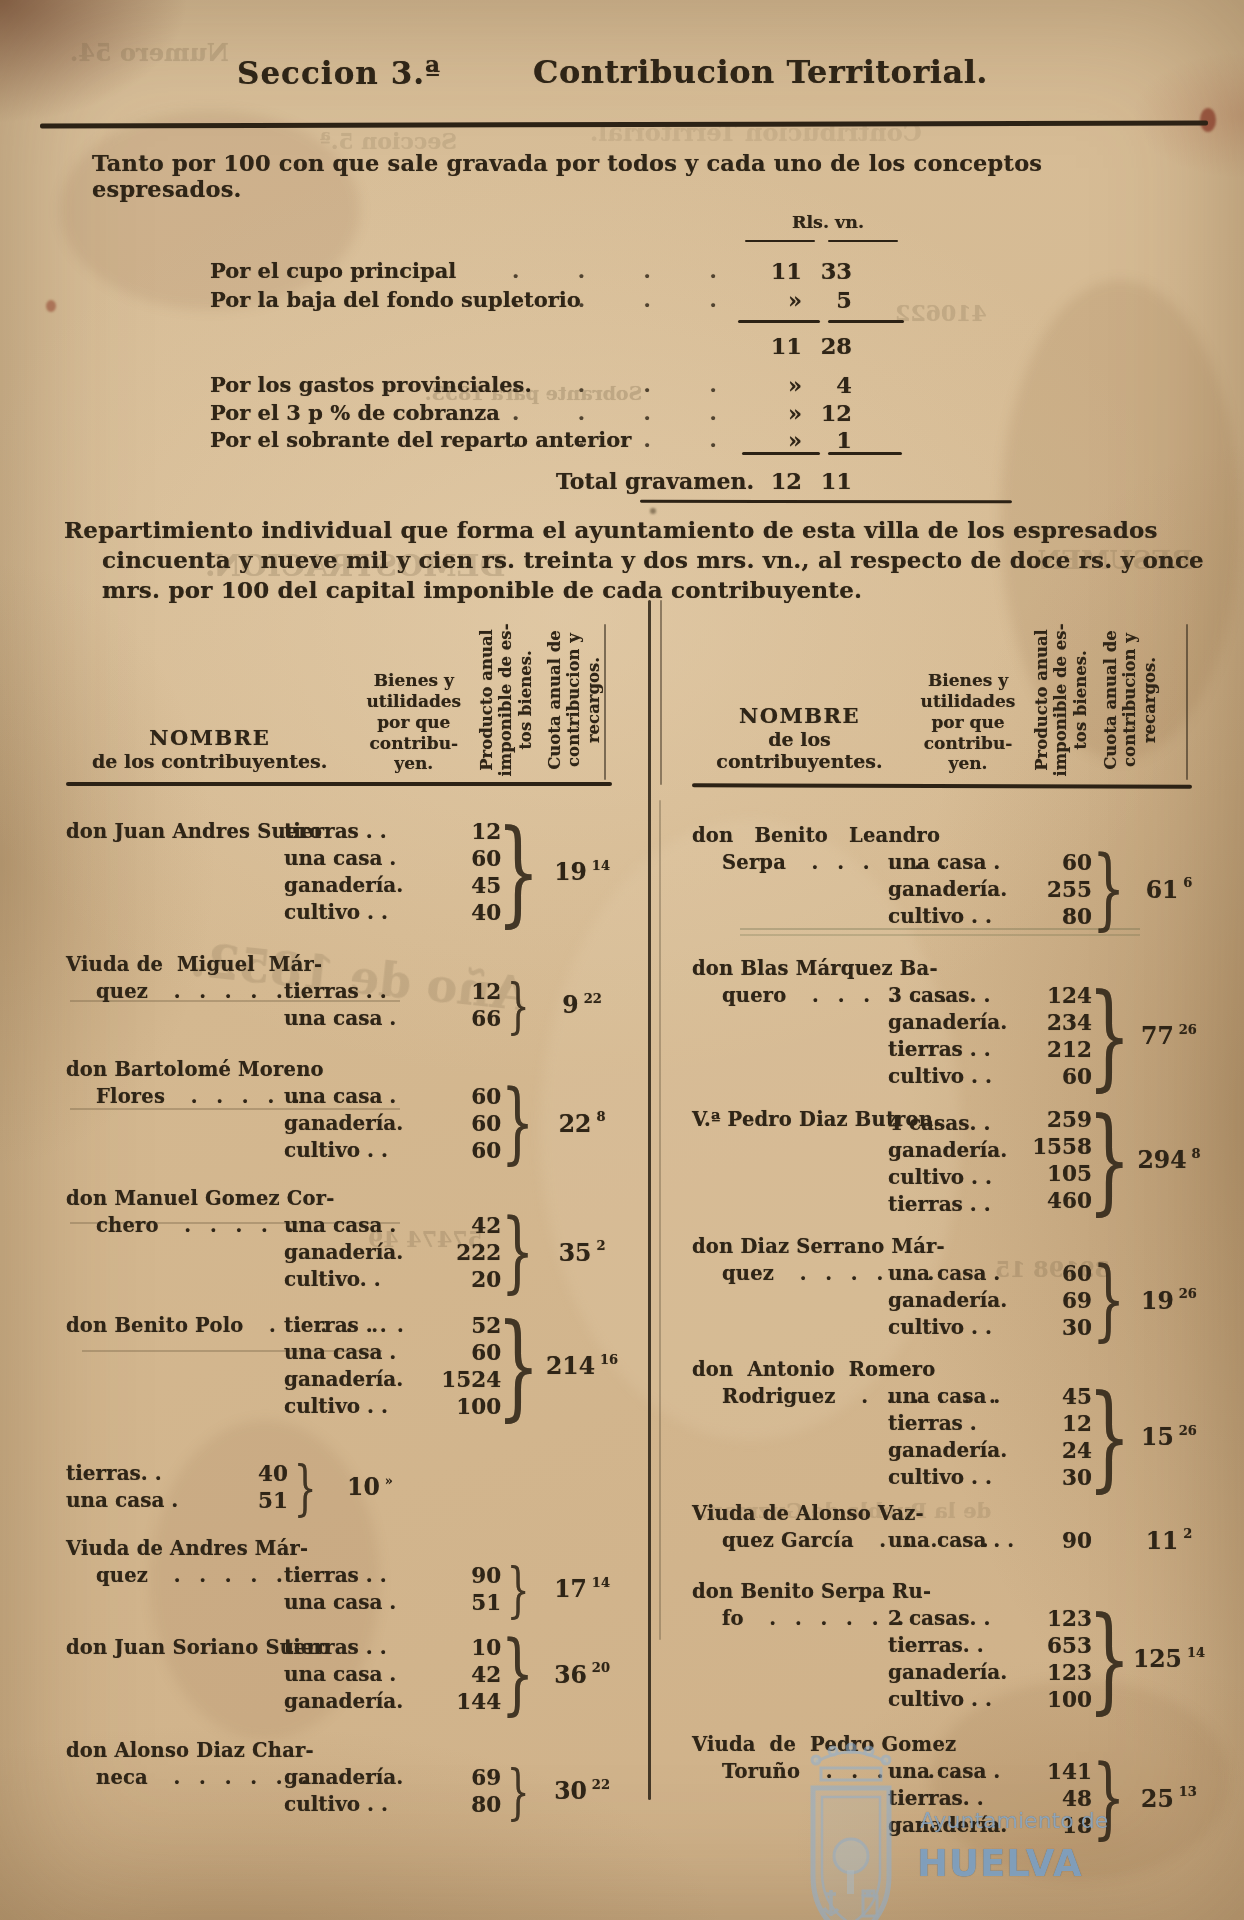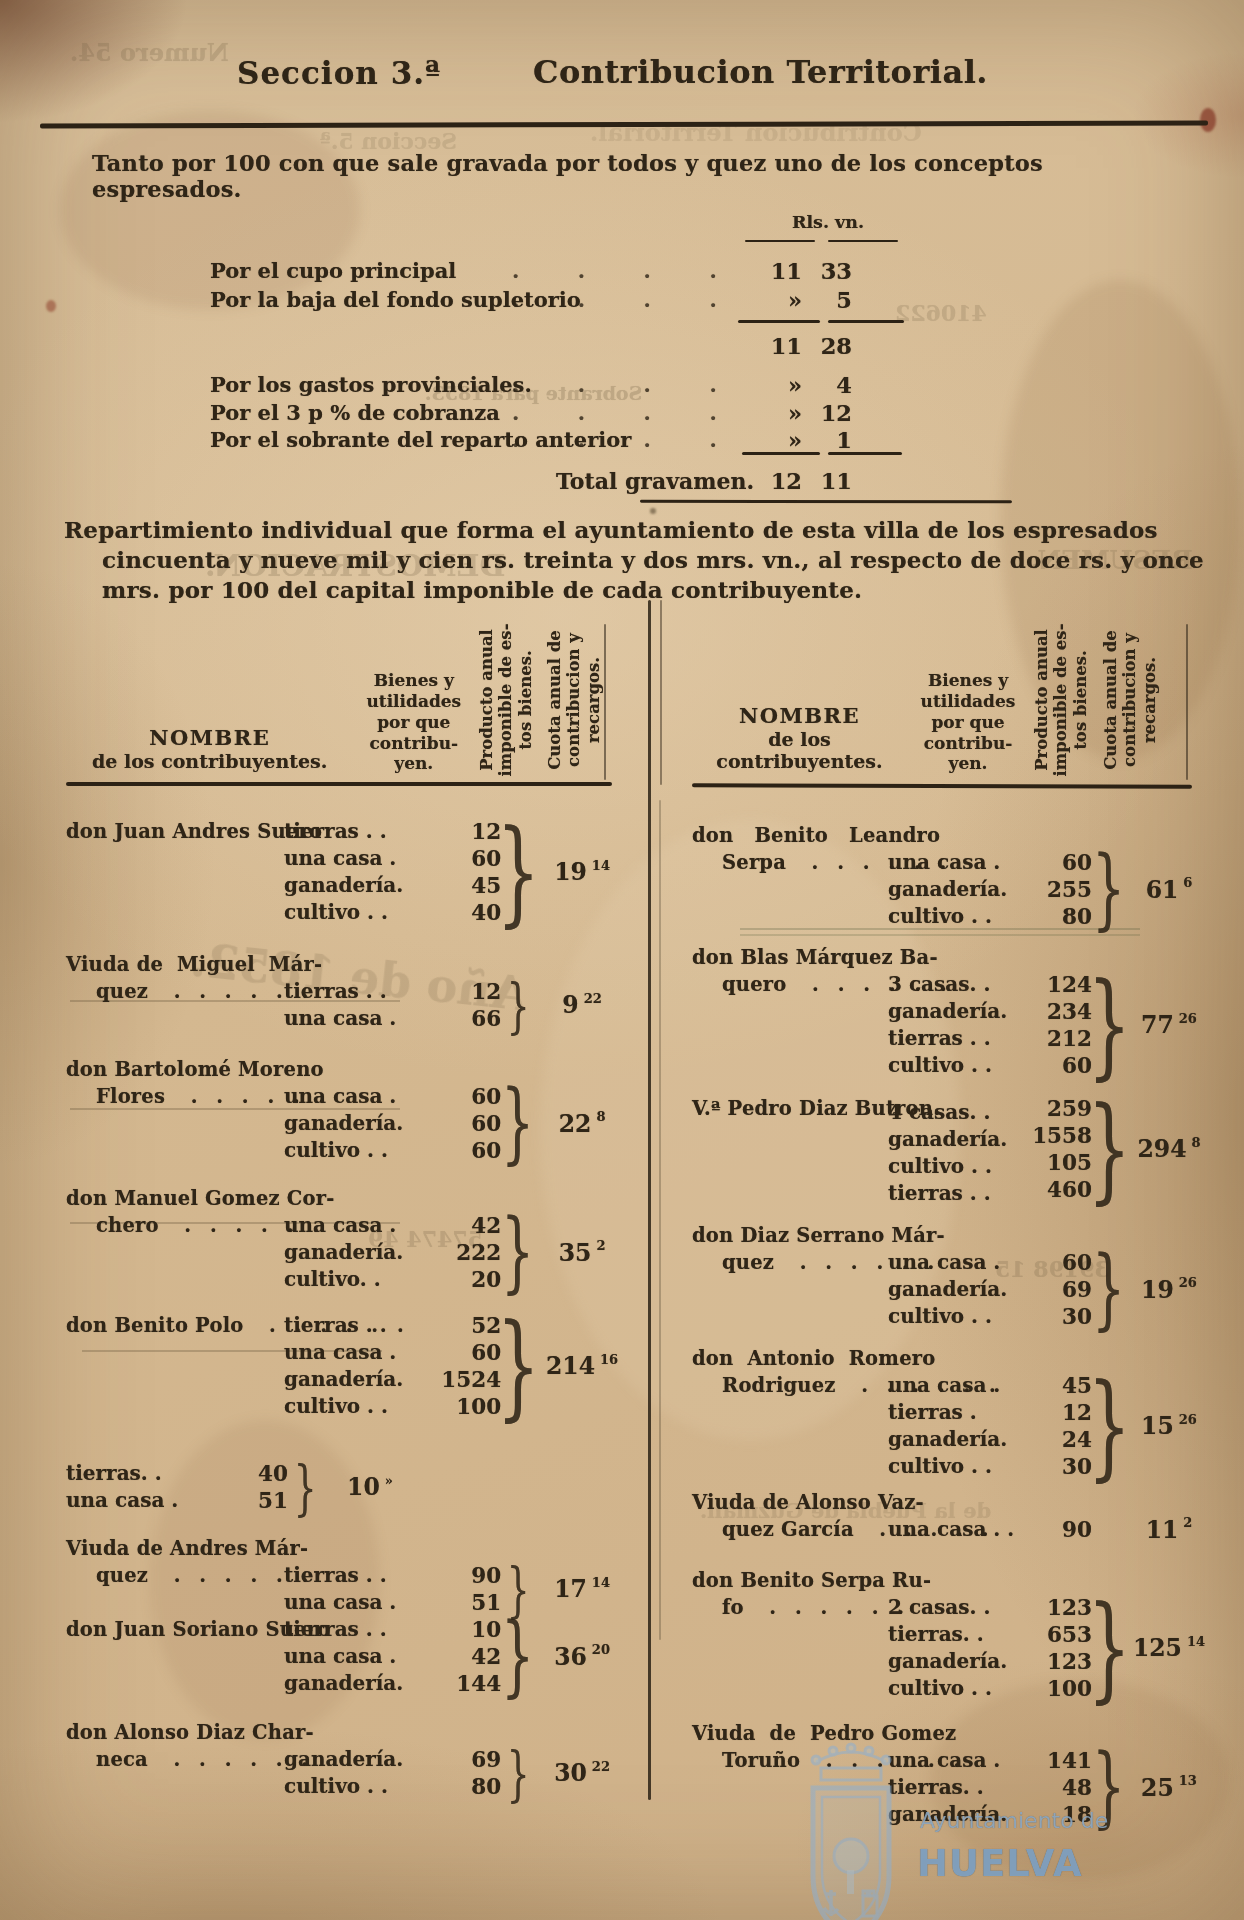--- a/index.html
+++ b/index.html
@@ -74,23 +74,23 @@
   .e-brace span{line-height:.95;transform:scaleX(.6);font-weight:400;opacity:.88;}
   .e-quota{display:flex;align-items:center;justify-content:center;font-weight:bold;}
   #col-l .e-quota{width:96px;}
   #col-r .e-quota{width:86px;}
   .qmain{font-size:23.5px;}
   .qsup{font-size:13px;margin-left:5px;position:relative;top:-7px;}
   
   #col-l .entry:nth-child(1){margin-bottom:25px}#col-l .entry:nth-child(2){margin-bottom:24px}
   #col-l .entry:nth-child(3){margin-bottom:21px}#col-l .entry:nth-child(4){margin-bottom:19px}
   #col-l .entry:nth-child(5){margin-bottom:13px}#col-l .entry:nth-child(6){margin-bottom:21px}
-  #col-l .entry:nth-child(7){}#col-l .entry:nth-child(8){margin-bottom:22px}
-  
-  #col-r .entry:nth-child(1){margin-bottom:14px}#col-r .entry:nth-child(2){margin-bottom:16px}
+  #col-l .entry:nth-child(7){margin-bottom:18px}#col-l .entry:nth-child(8){margin-bottom:22px}
+  
+  #col-r .entry:nth-child(1){margin-bottom:25px}#col-r .entry:nth-child(2){margin-bottom:16px}
   #col-r .entry:nth-child(3){margin-bottom:15px}#col-r .entry:nth-child(4){margin-bottom:15px}
   #col-r .entry:nth-child(5){margin-bottom:9px}#col-r .entry:nth-child(6){margin-bottom:24px}
   #col-r .entry:nth-child(7){margin-bottom:18px}
   
   .ghost{position:absolute;color:#6e5c3f;font-weight:bold;white-space:pre;filter:blur(.5px);}
   
   .wm-shield{position:absolute;left:791px;top:1738px;width:120px;opacity:.62;}
   .wm1{position:absolute;left:920px;top:1808px;font-family:"DejaVu Sans","Liberation Sans",sans-serif;
        font-size:22px;color:rgba(150,182,214,.8);}
   .wm2{position:absolute;left:917px;top:1842px;font-family:"DejaVu Sans","Liberation Sans",sans-serif;
@@ -122,21 +122,21 @@
       <div class="ghost" style="left: 895px; top: 300px; font-size: 22px; opacity: 0.2; transform: scaleX(-1) rotate(0deg);">410622</div>
       <div class="ghost" style="left: 368px; top: 1226px; font-size: 22px; opacity: 0.22; transform: scaleX(-1) rotate(0deg);">57474 49</div>
       <div class="ghost" style="left: 995px; top: 1256px; font-size: 22px; opacity: 0.22; transform: scaleX(-1) rotate(0deg);">39198 15</div>
       <div class="ghost" style="left: 700px; top: 1498px; font-size: 21px; opacity: 0.17; transform: scaleX(-1) rotate(0deg);">de la Puebla de Guzman.</div>
     </div>
 
   <div class="h-sec">Seccion 3.ª</div>
   <div class="h-tit">Contribucion Territorial.</div>
   <div class="rule" style="left:40px;top:122px;width:1168px;height:5px;transform:rotate(-.15deg);"></div>
 
-  <div class="intro">Tanto por 100 con que sale gravada por todos y quez uno de los conceptos espresados.</div>
+  <div class="intro">Tanto por 100 con que sale gravada por todos y cada uno de los conceptos espresados.</div>
 
   <div class="rlsvn">Rls. vn.</div>
   <div class="rule" style="left:745px;top:240px;width:70px;height:2px;"></div>
   <div class="rule" style="left:828px;top:240px;width:70px;height:2px;"></div>
 
   <div class="sumrow" style="top:258px;">
     <span class="slabel">Por el cupo principal</span>
     <span class="leader">.        .        .        .</span>
     <span class="rs">11</span>
     <span class="mrs">33</span>

